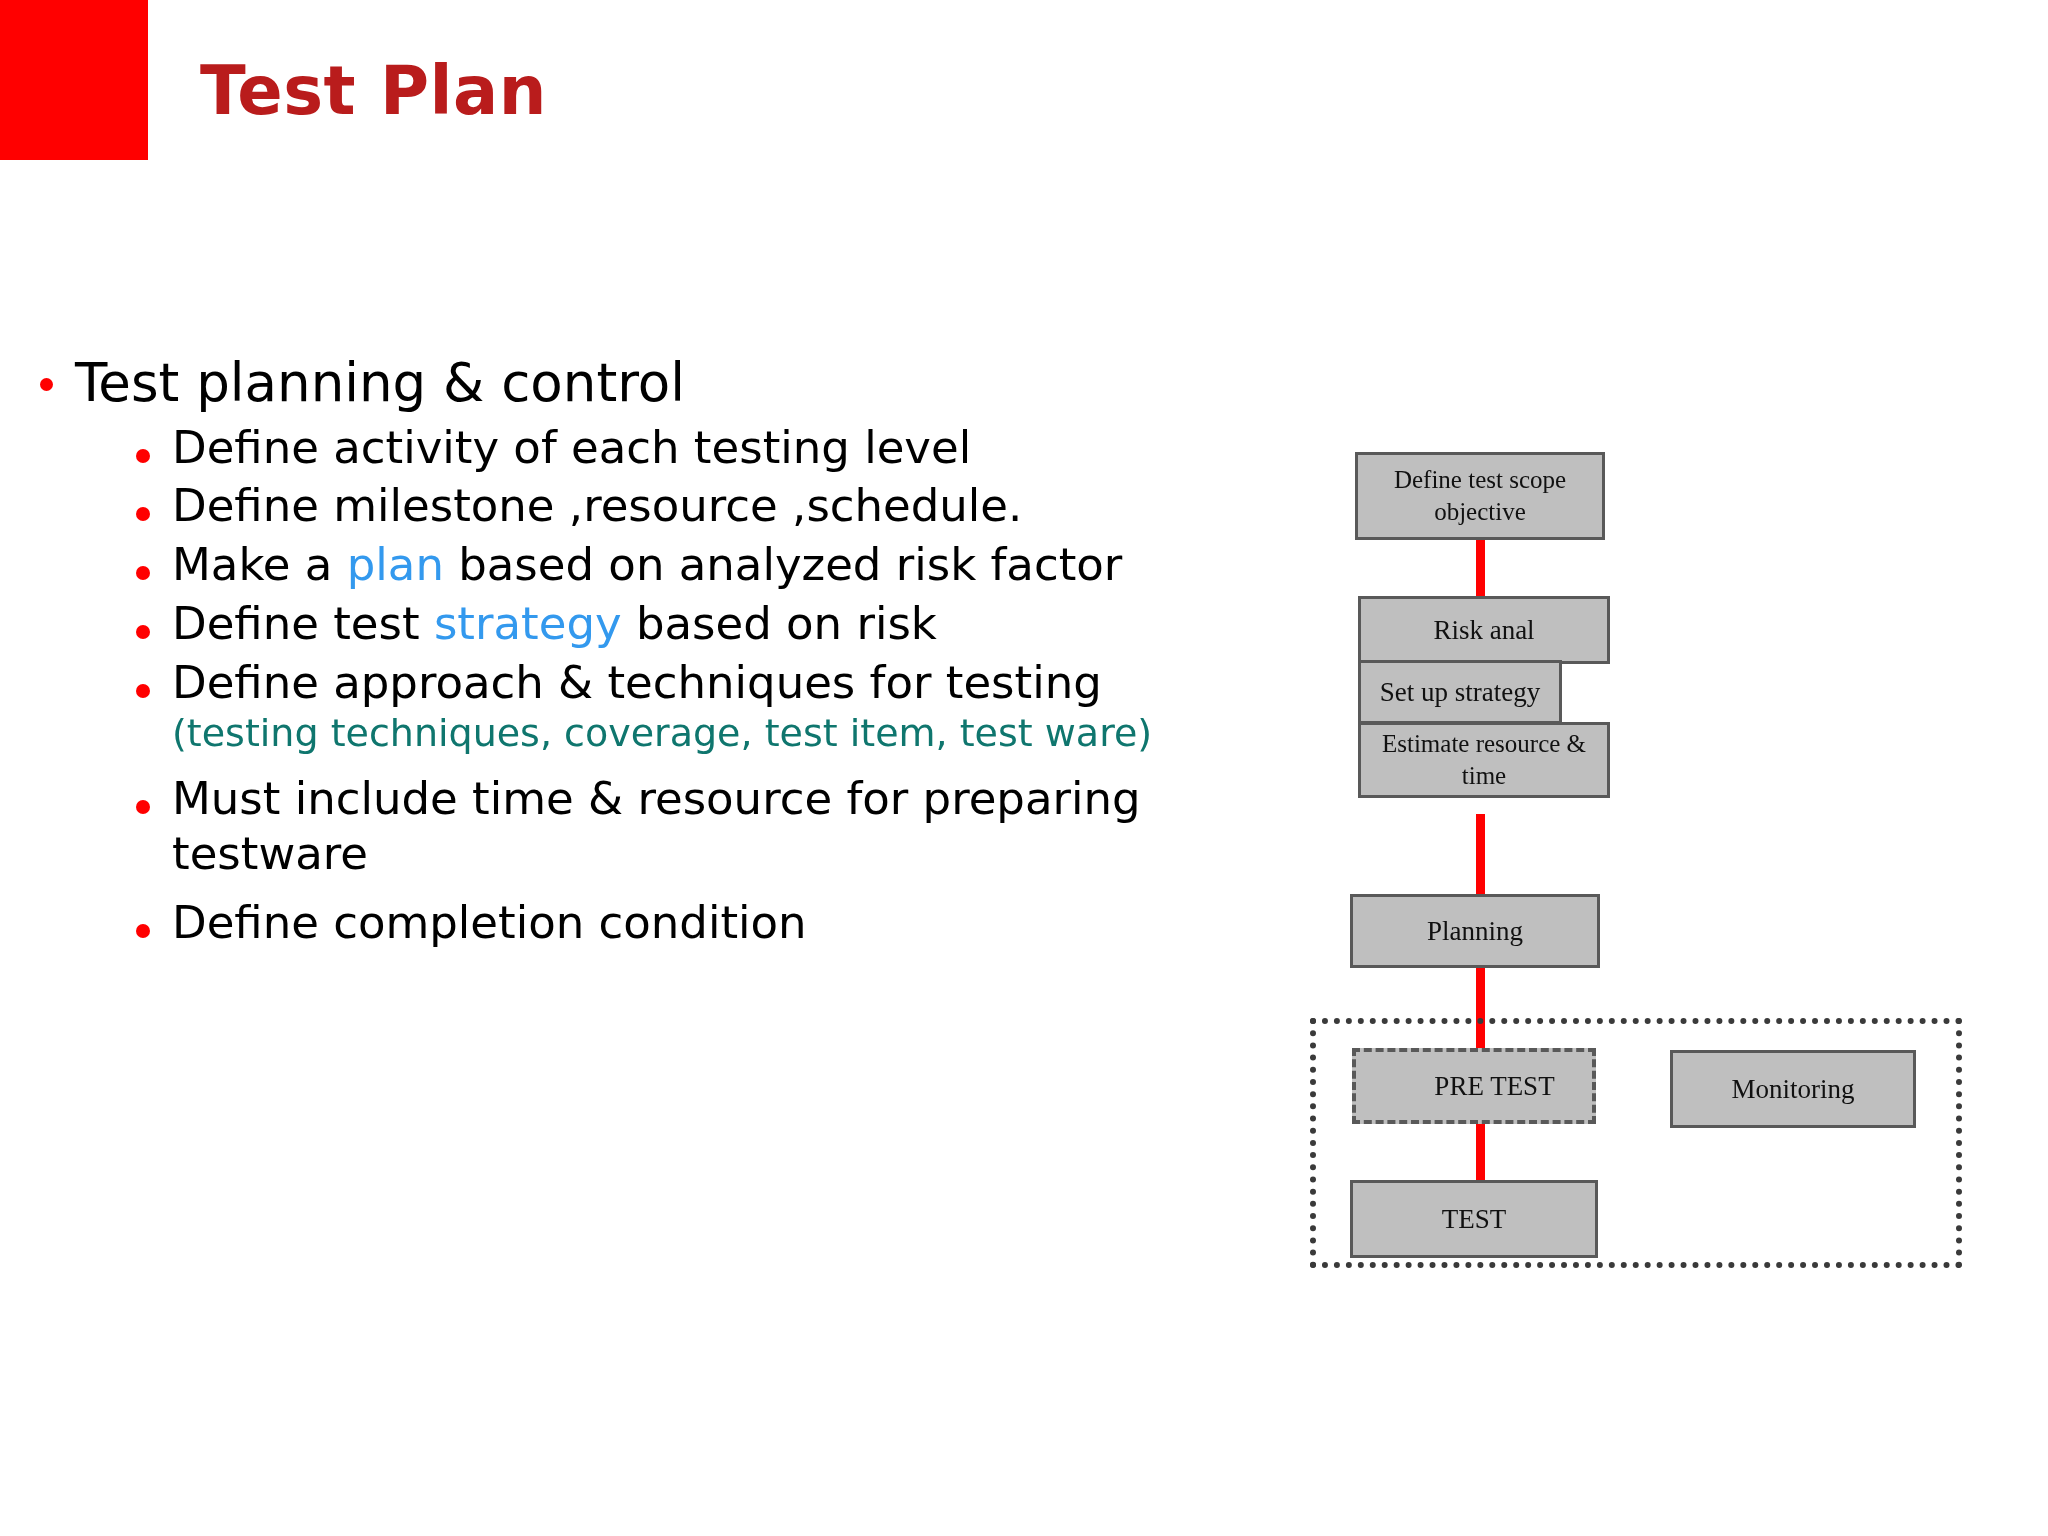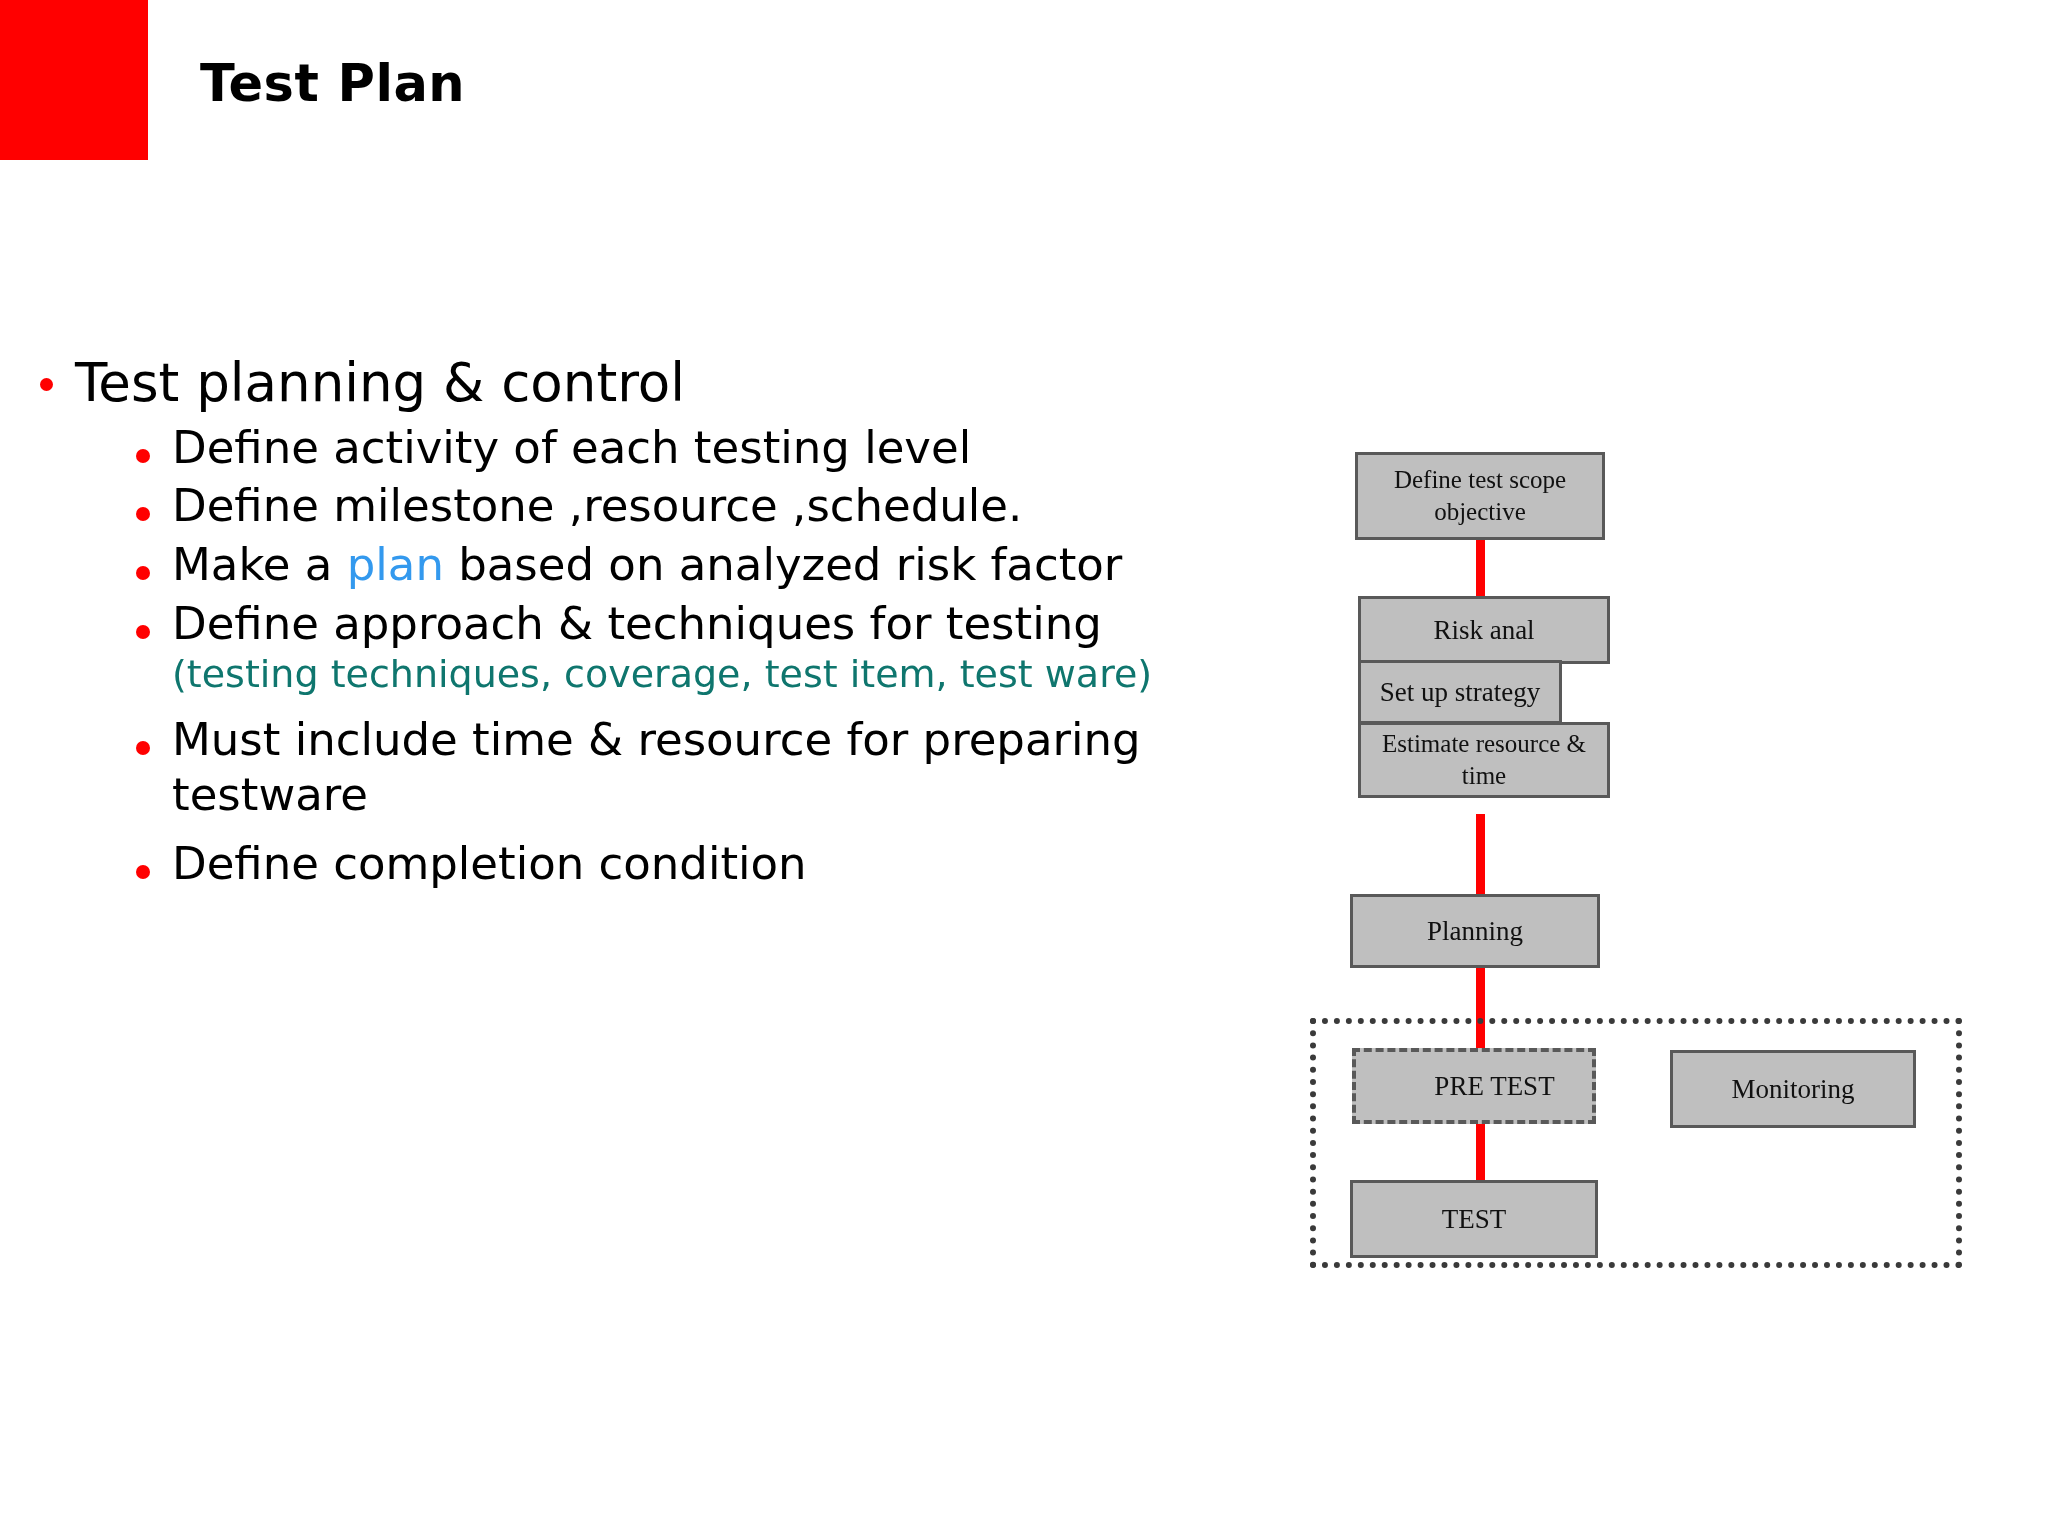--- a/index.html
+++ b/index.html
@@ -23,23 +23,23 @@
     width: 148px;
     height: 160px;
     background: #FF0000;
   }
   #page-title {
     position: absolute;
     left: 200px;
     top: 58px;
     font-family: "DejaVu Sans", sans-serif;
     font-weight: bold;
-    font-size: 51px;
+    font-size: 67px;
     line-height: 1;
-    color: #000000;
+    color: #b91c1c;
     letter-spacing: 0.5px;
     white-space: nowrap;
   }
 
   
   #bullet-list {
     position: absolute;
     left: 40px;
     top: 352px;
     width: 1250px;
@@ -159,20 +159,24 @@
   <div class="bullet-row lvl2">
     <span class="bullet-dot"></span>
     <span class="bullet-text">Define milestone ,resource ,schedule.</span>
   </div>
 
   <div class="bullet-row lvl2">
     <span class="bullet-dot"></span>
     <span class="bullet-text"><span>Make a </span><span class="accent-blue">plan</span><span> based on analyzed risk factor</span></span>
   </div>
 
+  <div class="bullet-row lvl2">
+    <span class="bullet-dot"></span>
+    <span class="bullet-text"><span>Define test </span><span class="accent-blue">strategy</span><span> based on risk</span></span>
+  </div>
 
   <div class="bullet-row lvl2 tight">
     <span class="bullet-dot"></span>
     <span class="bullet-text"><span>Define approach &amp; techniques for testing</span><span class="sub-note">(testing techniques, coverage, test item, test ware)</span></span>
   </div>
 
   <div class="bullet-row lvl2" style="margin-top:16px">
     <span class="bullet-dot"></span>
     <span class="bullet-text all-blue">Must include time &amp; resource for preparing testware</span>
   </div>

